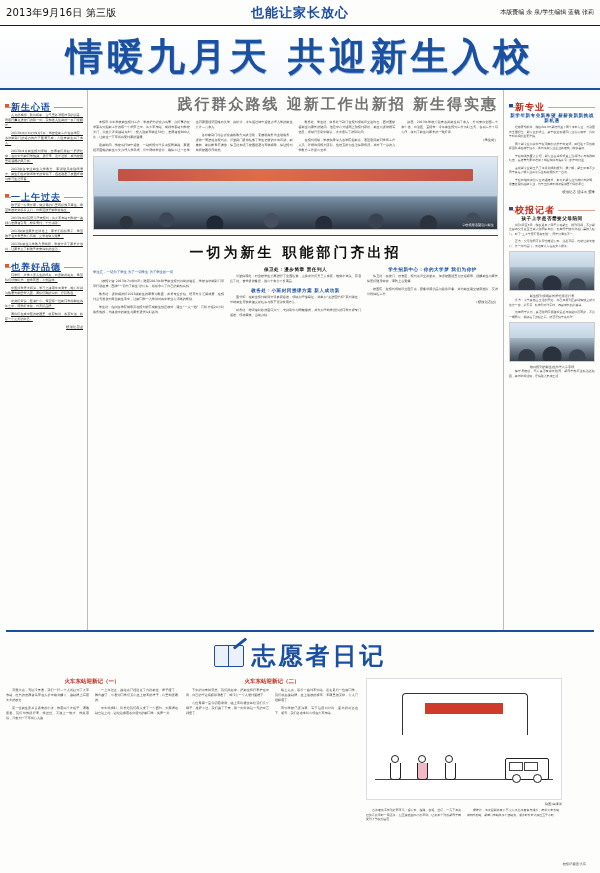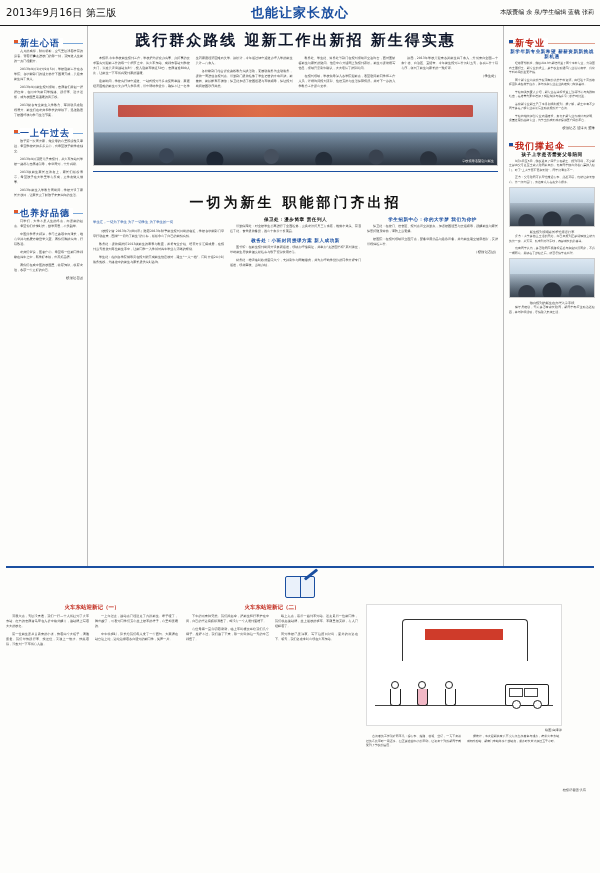--- a/index.html
+++ b/index.html
@@ -80,21 +80,22 @@
   
   .body-grid {
     display: flex;
     height: 540px;
     box-sizing: border-box;
   }
   .col-left {
     width: 88px;
     border-right: 1px solid #bcbcbc;
     box-sizing: border-box;
-    padding: 3px 4px 0 14px;
+    padding: 3px 4px 0 5px;
+    text-decoration: underline;
   }
   .col-mid {
     width: 416px;
     box-sizing: border-box;
     padding: 3px 5px 0 5px;
     border-right: 1px solid #bcbcbc;
   }
   .col-right {
     width: 96px;
     box-sizing: border-box;
@@ -161,23 +162,23 @@
     text-align: center;
     color: #444;
     margin-top: 1px;
   }
 
   
   .headline1 {
     font-family: "DejaVu Serif", "Liberation Serif", serif;
     font-size: 15px;
     font-weight: bold;
-    text-align: center;
+    text-align: right;
     letter-spacing: 2px;
-    color: #0f172a;
+    color: #737373;
     margin: 2px 0 6px 0;
     white-space: nowrap;
   }
   .cols4 {
     column-count: 4;
     column-gap: 6px;
     column-rule: none;
   }
   .cols3 { column-count: 3; column-gap: 6px; }
   .cols2 { column-count: 2; column-gap: 6px; }
@@ -230,21 +231,21 @@
   .headline2 {
     font-family: "DejaVu Serif", "Liberation Serif", serif;
     font-size: 14px;
     font-weight: bold;
     text-align: center;
     letter-spacing: 3px;
     color: #111;
     margin: 5px 0 5px 0;
     white-space: nowrap;
     border-top: 1px solid #1b4fa0;
-    padding-top: 22px;
+    padding-top: 8px;
   }
   .lead-box {
     font-size: 3.4px;
     line-height: 1.6;
     color: #1b4fa0;
     text-align: justify;
     border: 0;
     margin-bottom: 3px;
     word-break: break-all;
   }
@@ -377,20 +378,23 @@
 <body>
 
 <div class="page">
 
   <div class="masthead">
     <div class="date">2013年9月16日  第三版</div>
     <div class="paper-name">也能让家长放心</div>
     <div class="credits">本版责编  余  泉/学生编辑  蓝橇  张莉</div>
   </div>
 
+  <div class="banner">
+    <div class="title">情暖九月天   共迎新生入校</div>
+  </div>
 
   <div class="body-grid">
 
     <div class="col-left">
 
       <div class="tag">
         <span class="tag-sq"></span><span class="tag-text">新生心语</span>
         <div class="tag-rule"></div>
       </div>
       <p class="txt indent">九月的成都，秋雨初歇，空气里还浮着桂花的甜香。背着行囊走进校门的那一刻，我知道人生新的一页已经翻开。</p>
@@ -466,21 +470,21 @@
       </div>
       <div class="mini-head blue">新学年新专业新希望  薪薪资新新挑战新机遇</div>
       <p class="txt sm indent">经教育部批准，我校2013年新增设置了两个本科专业，分别面向全国招生。新专业的设立，是学校主动适应行业发展需求、优化学科布局的重要举措。</p>
       <p class="txt sm indent">两个新专业均依托学校现有的优势学科资源，由经验丰富的教师团队承担教学任务，并与多家行业企业共建实习实训基地。</p>
       <p class="txt sm indent">学校相关负责人介绍，新专业在课程设置上强调理论与实践相结合，在培养方案中增加了实验实训与临床见习的学时比重。</p>
       <p class="txt sm indent">首批新专业新生已于本月初顺利报到。据了解，新生中有不少同学是在了解专业前景后主动填报的第一志愿。</p>
       <p class="txt sm indent">学校将继续加强专业内涵建设，努力把新专业办成特色鲜明、质量过硬的品牌专业，为学生的成长成才提供更广阔的平台。</p>
       <div class="byline">校报记者 潘泽天 董琳</div>
 
       <div class="tag tag-red">
-        <span class="tag-sq"></span><span class="tag-text">我们撑起伞</span>
+        <span class="tag-sq"></span><span class="tag-text">校报记者</span>
         <div class="tag-rule"></div>
       </div>
       <div class="mini-head">孩子上学是否需要父母陪同</div>
       <p class="txt sm indent">9月1日至5日，我校迎来了四千余名新生。报到现场，不少新生是由父母甚至全家人陪同前来的，也有同学独自背着行囊踏入校门。对于“上大学要不要家长陪”，同学们看法不一。</p>
       <p class="txt sm indent">正方：父母陪同可以帮忙搬运行李、熟悉环境，也能让家长放心。第一次出远门，身边有亲人在会安心很多。</p>
 
       <div class="rimg">
         <div class="fig"></div>
       </div>
       <div class="small-caption">新生报到现场家长帮忙搬运行李</div>
@@ -497,20 +501,21 @@
     </div>
   </div>
 
   <div class="diary">
     <div class="diary-title-row">
       <div class="book-icon">
         <div class="pg"></div>
           <div class="spine"></div>
           <div class="pen"></div>
       </div>
+      <div class="diary-title">志愿者日记</div>
     </div>
 
     <div class="diary-grid">
 
       <div class="diary-col">
         <div class="diary-head">火车东站迎新记（一）</div>
         <div class="cols2">
           <p class="txt indent">清晨六点，天还没亮透，我们一行二十人就赶到了火车东站。红色的志愿者马甲在人群中格外醒目，接站牌上写着大大的校名。</p>
           <p class="txt indent">第一位新生是从甘肃来的小张，拖着两个大箱子，满脸疲惫。我们帮他提行李、找座位，又递上一瓶水。他笑着说，没想到一下车就有人接。</p>
           <p class="txt indent">一上午过去，接站点已经送走了六批新生。嗓子哑了，脚也酸了，可看到同学们安心坐上校车的样子，心里却是暖的。</p>

